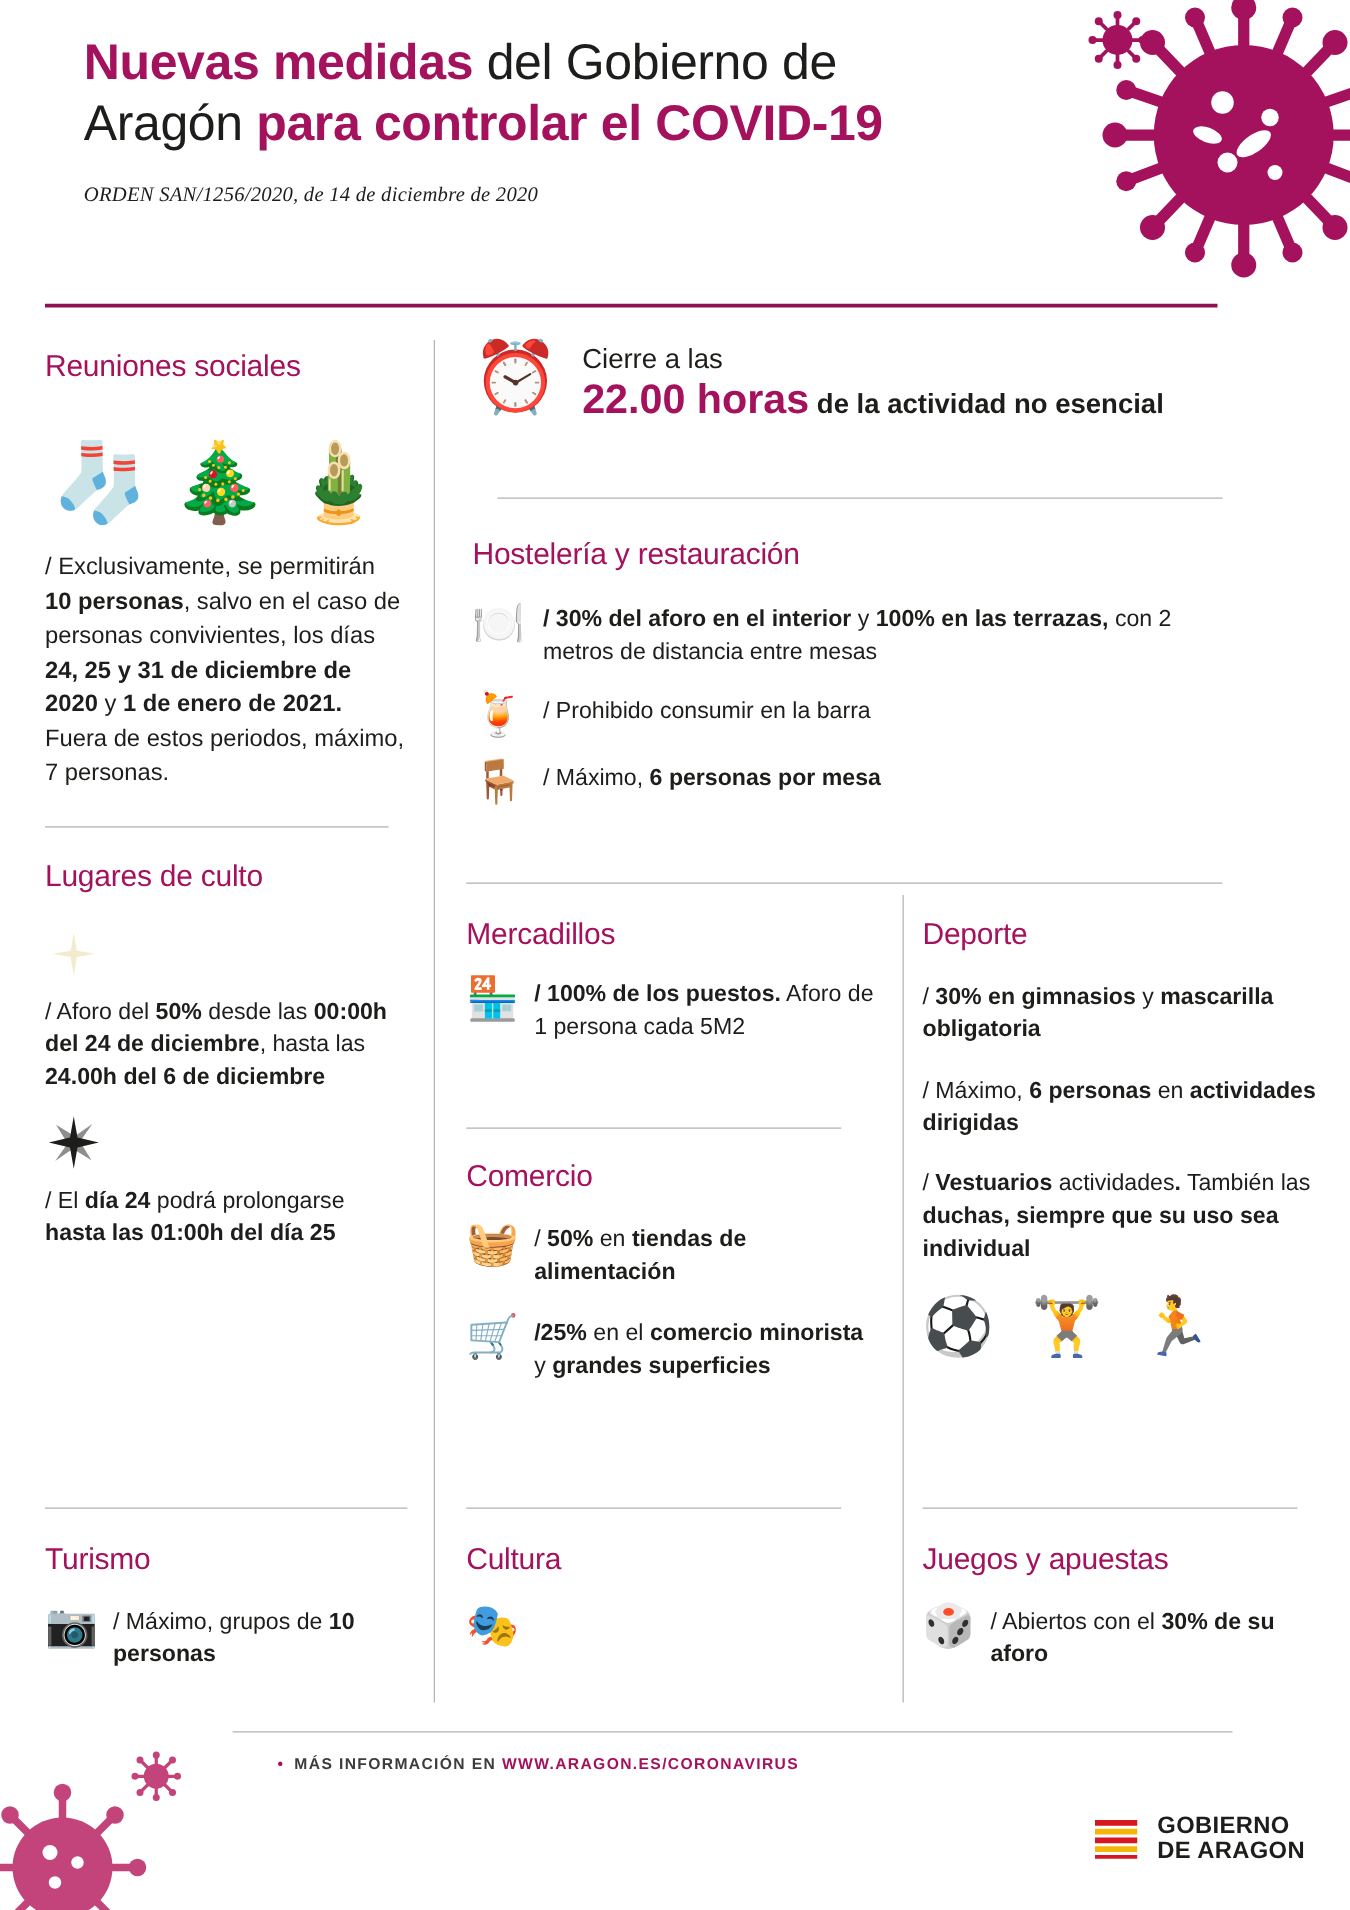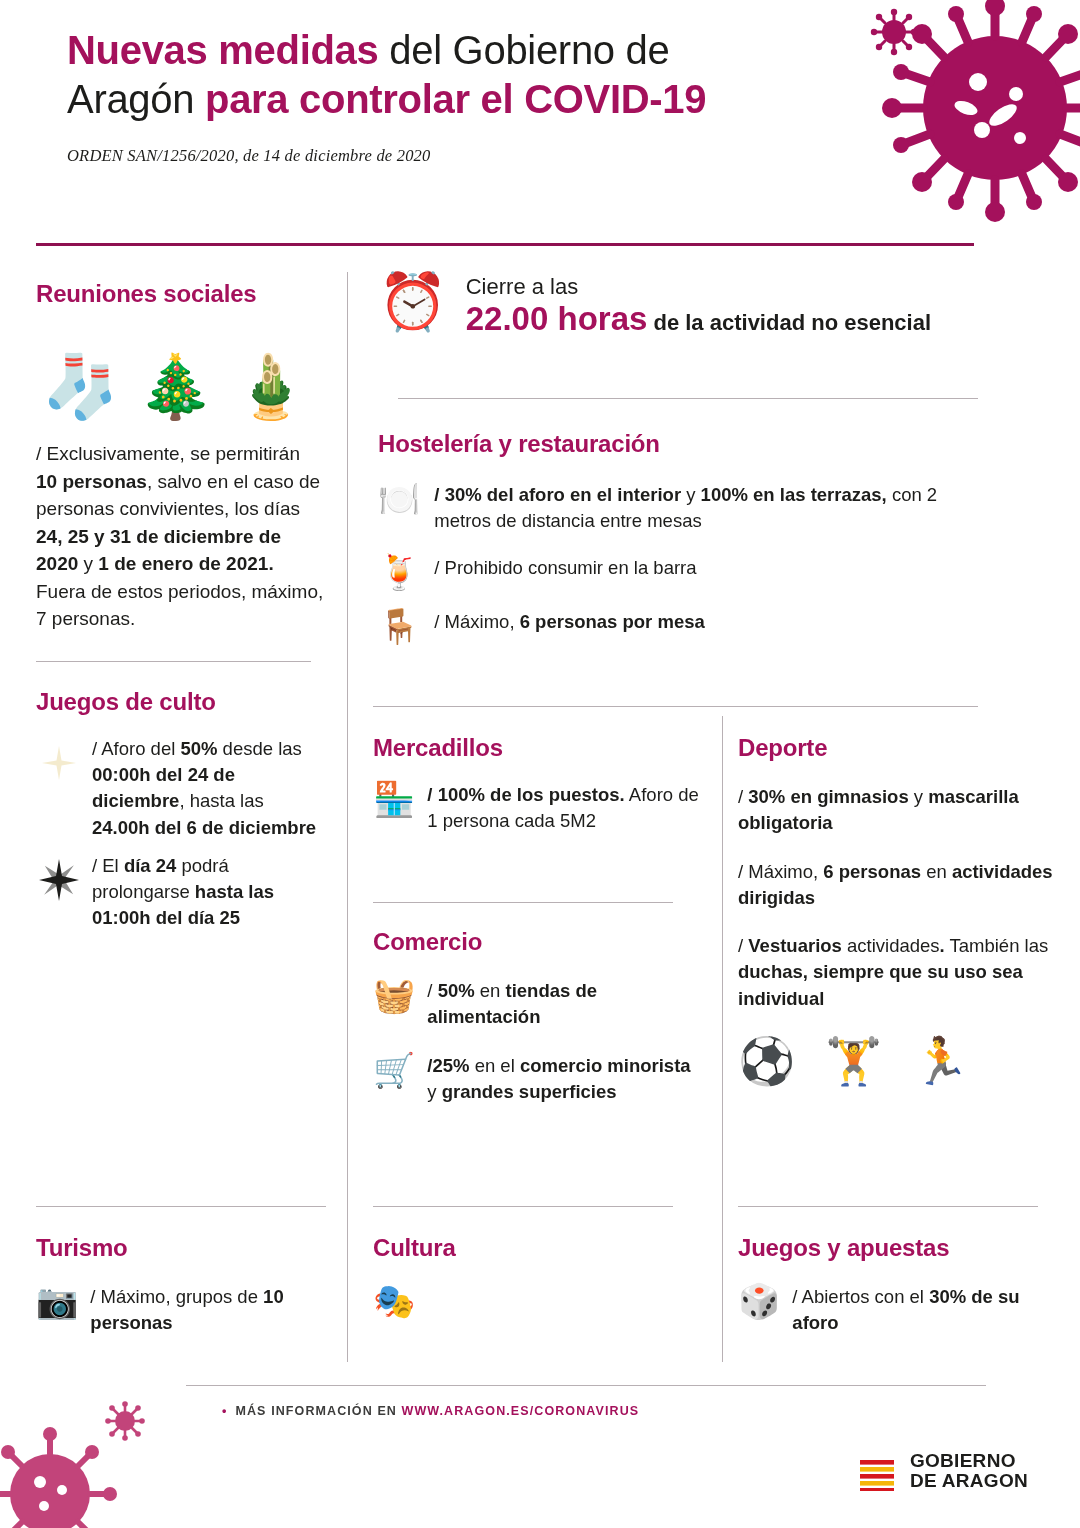--- a/index.html
+++ b/index.html
@@ -111,21 +111,21 @@
 
   .hline {
     position: absolute;
     background: #b8b0b4;
     height: 1px;
   }
 
   
   .sec-h {
     color: var(--magenta);
-    font-weight: 700;
+    font-weight: 400;
     font-size: 24px;
     letter-spacing: -0.2px;
   }
 
   .txt {
     font-size: 18.5px;
     line-height: 1.42;
     color: #1d1d1b;
   }
   .txt b { font-weight: 700; }
@@ -146,21 +146,21 @@
   }
   .xmas-row .emoji { font-size: 62px; }
 
   .left-para { font-size: 19px; line-height: 1.45; }
 
   .sep-left {
     width: 275px; height: 1px; background: #b8b0b4;
     margin: 28px 0 26px 0;
   }
 
-  .culto-item { display: flex; gap: 10px; margin-top: 14px; }
+  .culto-item { display: flex; gap: 10px; margin-top: 14px; flex-direction: column; }
 
   .star {
     width: 46px; height: 46px; flex: 0 0 auto; margin-top: 4px;
   }
 
   
   .clock-block {
     position: absolute;
     left: 378px;
     top: 12px;
@@ -206,22 +206,22 @@
     position: absolute; left: 222px; top: 1404px;
     font-size: 12.5px; letter-spacing: 1.1px; font-weight: 700; color: #3c3c3b;
   }
   .footer-info .url { color: var(--magenta); }
   .footer-dot { color: var(--magenta); margin-right: 8px; }
 
   .virus-bottom { position: absolute; left: -8px; bottom: -18px; width: 150px; height: 140px; }
   .virus-small-bottom { position: absolute; left: 104px; bottom: 86px; width: 42px; height: 42px; }
 
   .gov-logo {
-    position: absolute; right: 52px; bottom: 36px;
-    display: flex; align-items: flex-end; gap: 16px;
+    position: absolute; right: 36px; bottom: 36px;
+    display: flex; align-items: center; gap: 16px;
   }
   .gov-flag { width: 34px; height: 34px; display: block; }
   .gov-text {
     font-size: 19px; font-weight: 700; line-height: 1.08; color: #1d1d1b;
     letter-spacing: 0.3px;
   }
 </style>
 </head>
 <body>
 
@@ -320,21 +320,21 @@
     <div class="sec-h">Reuniones sociales</div>
     <div class="xmas-row">
       <span class="emoji">🧦</span>
       <span class="emoji">🎄</span>
       <span class="emoji">🎍</span>
     </div>
     <div class="txt left-para"><span>/ Exclusivamente, se permitirán </span><b>10 personas</b><span>, salvo en el caso de personas convivientes, los días </span><b>24, 25 y 31 de diciembre de 2020</b><span> y </span><b>1 de enero de 2021.</b><span> Fuera de estos periodos, máximo, 7 personas.</span></div>
 
     <div class="sep-left"></div>
 
-    <div class="sec-h">Juegos de culto</div>
+    <div class="sec-h">Lugares de culto</div>
 
     <div class="culto-item" style="margin-top:20px;">
       <svg class="star" viewBox="0 0 46 46">
         <g fill="#f3e9c9" opacity="0.9">
           <path d="M23 6 L25.5 20.5 L40 23 L25.5 25.5 L23 40 L20.5 25.5 L6 23 L20.5 20.5 Z"></path>
         </g>
       </svg>
       <div class="txt"><span>/ Aforo del </span><b>50%</b><span>  desde las </span><b>00:00h del 24 de diciembre</b><span>, hasta las </span><b>24.00h del 6 de diciembre</b></div>
     </div>
 

